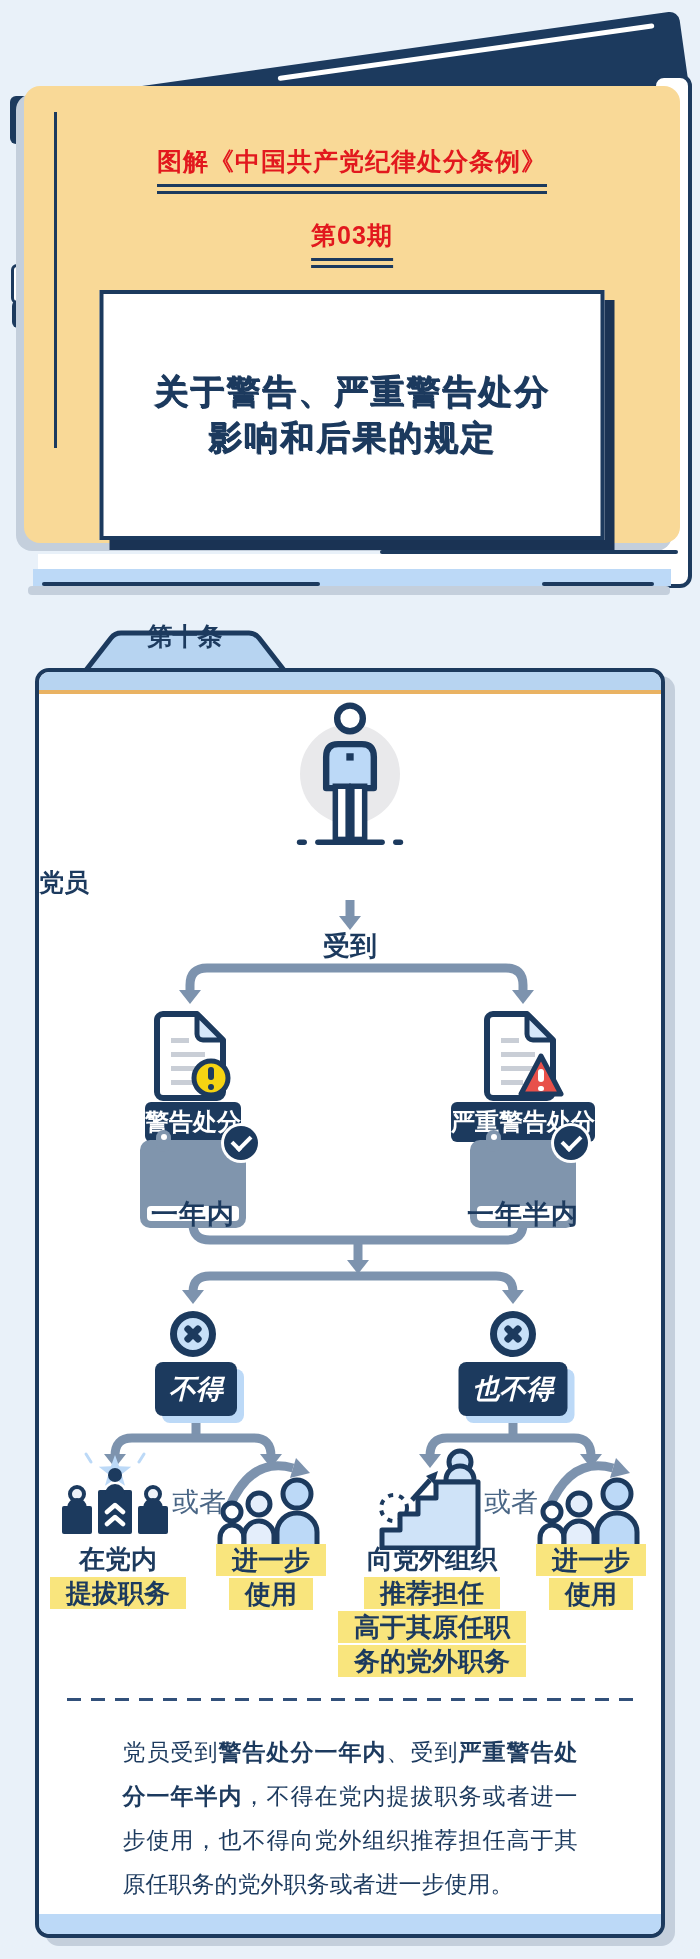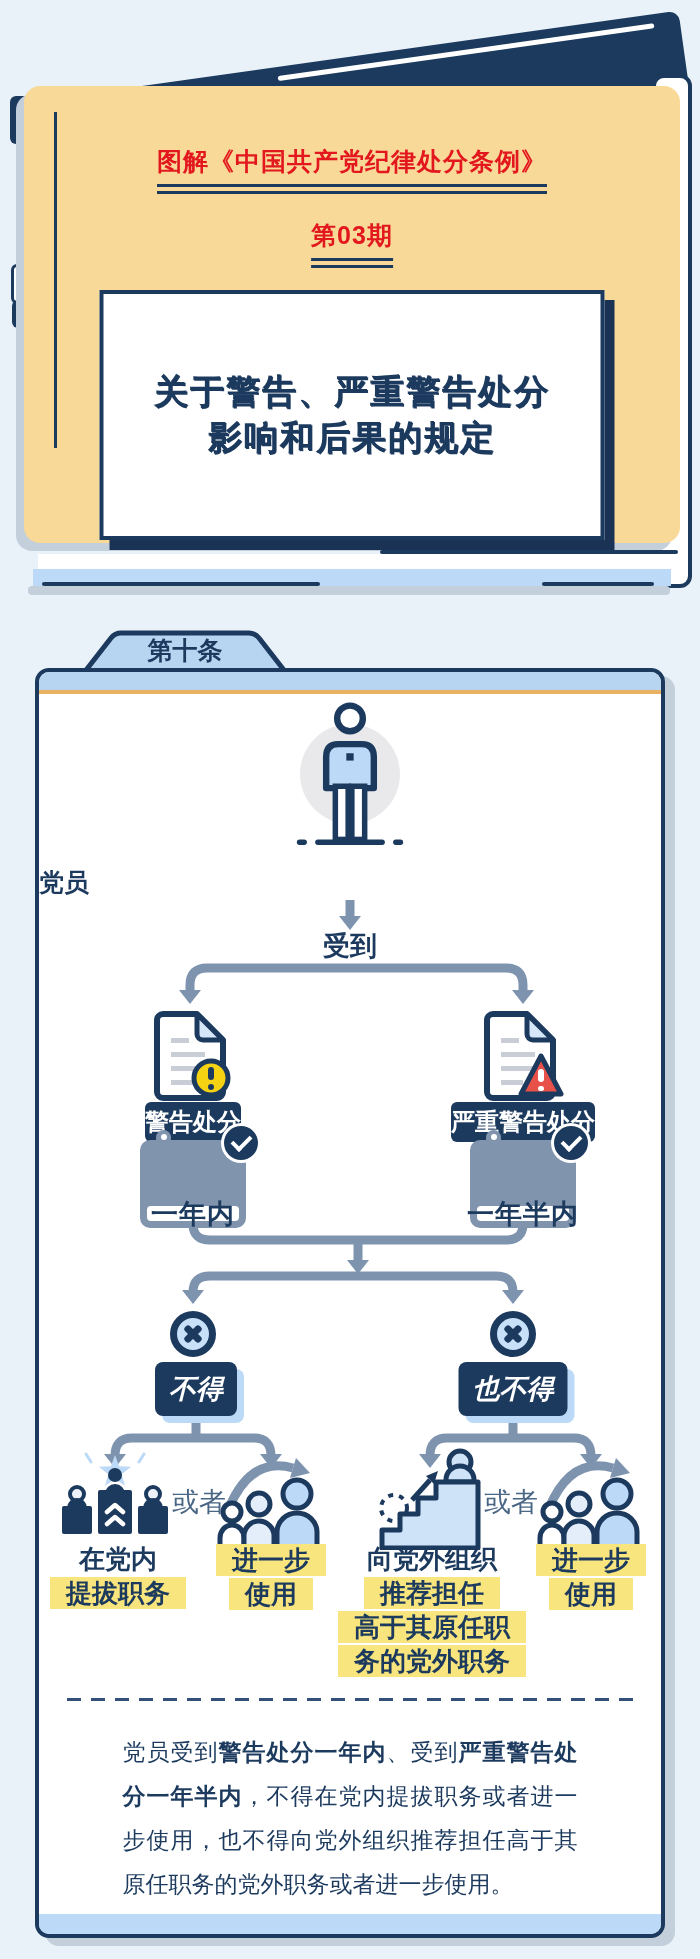--- a/index.html
+++ b/index.html
@@ -40,21 +40,21 @@
   .strip-w{left:38px;top:554px;width:626px;height:15px;background:#fff;}
   .seg{position:absolute;background:var(--navy);border-radius:2px;height:4px;}
   .seg-top{left:380px;top:550px;width:298px;}
   .strip-b{left:33px;top:569px;width:638px;height:17px;background:var(--fill);}
   .seg-b1{left:42px;top:582px;width:278px;}
   .seg-b2{left:542px;top:582px;width:112px;}
   .strip-sh{left:28px;top:586px;width:642px;height:9px;background:var(--shadow);border-radius:4px;}
 
   
   .tab-wrap{position:absolute;left:80px;top:628px;width:210px;height:46px;}
-  .tab-label{position:absolute;left:80px;top:634px;width:210px;text-align:center;font-size:25px;font-weight:800;color:var(--navy);}
+  .tab-label{position:absolute;left:80px;top:620px;width:210px;text-align:center;font-size:25px;font-weight:800;color:var(--navy);}
   .flow-card{position:absolute;left:35px;top:668px;width:630px;height:1270px;background:#fff;border:4px solid var(--navy);
     border-radius:14px;box-shadow:10px 8px 0 var(--shadow);overflow:hidden;}
   .band{position:absolute;left:0;top:0;width:100%;height:18px;background:var(--band);}
   .orange-line{position:absolute;left:0;top:18px;width:100%;height:4px;background:var(--orange);}
   .footer-band{position:absolute;left:0;bottom:0;width:100%;height:20px;background:var(--fill);}
   .gray-circle{position:absolute;left:261px;top:52px;width:100px;height:100px;border-radius:50%;background:var(--gray-circle);}
   .connectors{position:absolute;left:0;top:0;}
   .abs{position:absolute;}
   .ctr{left:50%;transform:translateX(-50%);}
   .subject{top:194px;width:100%;font-size:25px;font-weight:800;color:var(--navy);}

